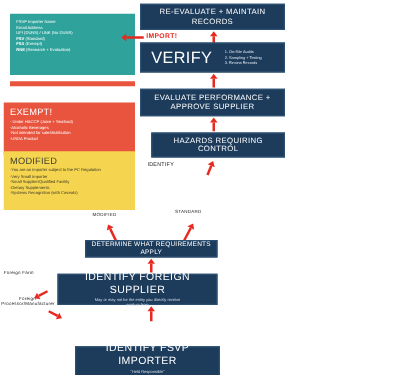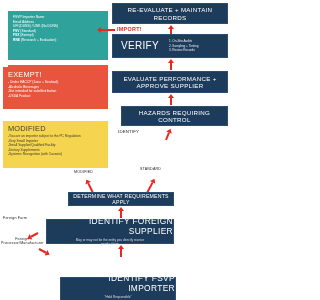--- a/index.html
+++ b/index.html
@@ -40,22 +40,22 @@
   .navy{
     background:#1d3c5c;color:#ffffff;
     border:1px solid #2b4f73;
     display:flex;flex-direction:column;
     align-items:center;justify-content:center;
     text-align:center;
   }
   .navy .hdr{
     font-size:6.2px;line-height:7.4px;letter-spacing:.3px;
   }
-  .navy .hdr.big{font-size:8.4px;line-height:9.6px;letter-spacing:.35px;text-align:right;}
-  .navy .hdr.mid{font-size:10px;line-height:8.6px;}
+  .navy .hdr.big{font-size:8.4px;line-height:9.6px;letter-spacing:.35px;}
+  .navy .hdr.mid{font-size:13px;line-height:8.6px;}
   .navy .hdr.sm{font-size:5.2px;line-height:6.4px;letter-spacing:.2px;}
   .navy .sub{
     font-size:3.2px;line-height:4.2px;color:#d6dde6;margin-top:1.5px;
   }
   .navy .sublist{
     font-size:3.1px;line-height:4.3px;color:#dfe5ec;margin-top:1.5px;text-align:left;
   }
 
   .verifybox{
     display:flex;flex-direction:row;align-items:center;justify-content:flex-start;
@@ -112,21 +112,21 @@
       <span>(Exempt)</span>
     </div>
     <div class="panel-line">
       <b>RNE</b>
       <span>(Research + Evaluation)</span>
     </div>
   </div>
 
   <div class="box divider-red" style="left:8px;top:65px;width:100px;"></div>
 
-  <div class="box panel-red" style="left:3px;top:67px;width:105px;height:42px;">
+  <div class="box panel-red" style="left:3px;top:82px;width:105px;height:42px;">
     <div class="panel-title red">EXEMPT!</div>
     <div class="panel-line">- Under HACCP (Juice + Seafood)</div>
     <div class="panel-line">-Alcoholic Beverages</div>
     <div class="panel-line">-Not intended for sale/distribution</div>
     <div class="panel-line">-USDA Product</div>
   </div>
 
   <div class="box panel-yellow" style="left:3px;top:121px;width:105px;height:47px;">
     <div class="panel-title yellow">MODIFIED</div>
     <div class="panel-line">-You are an importer subject to the PC Regulation</div>

